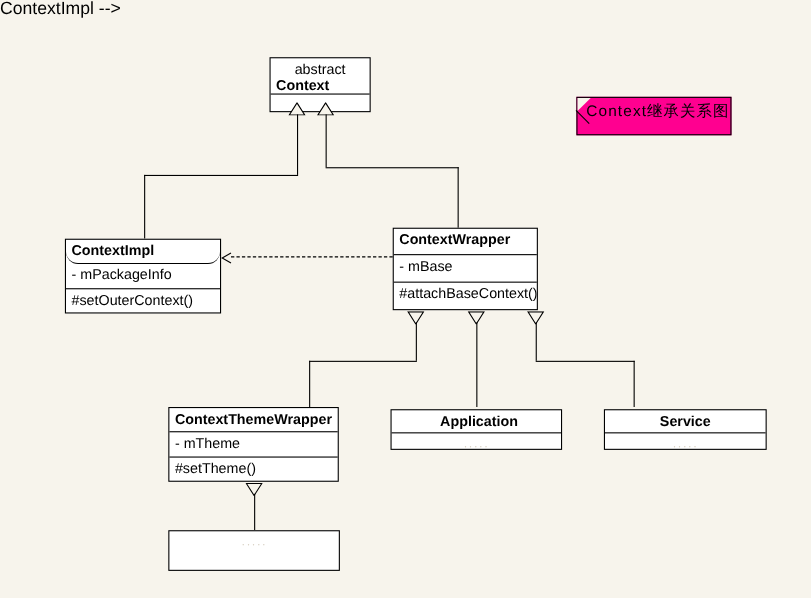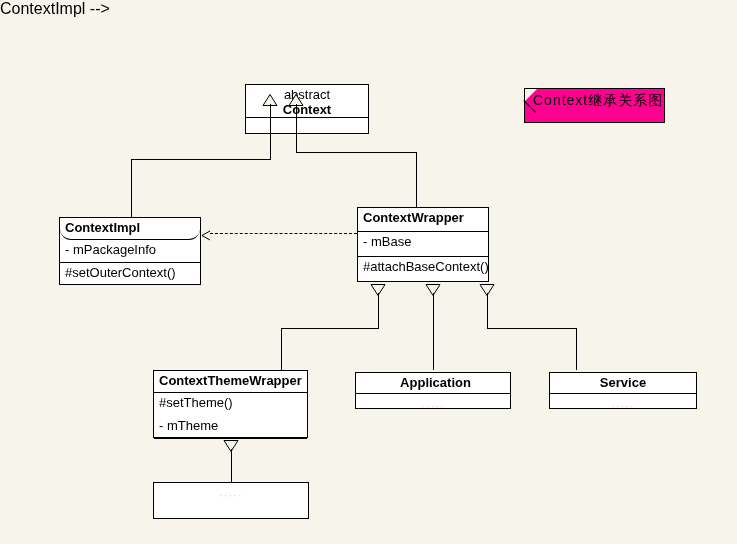--- a/index.html
+++ b/index.html
@@ -28,21 +28,21 @@
     padding: 2px 5px;
     font-size: 13px;
     color: #000000;
     line-height: 16px;
     white-space: nowrap;
     overflow: hidden;
   }
   .uml-row.last { border-bottom: none; }
   .uml-title {
     font-weight: bold;
-    text-align: center;
+    text-align: left;
   }
   .uml-title.left { text-align: left; }
   .uml-stereo {
     text-align: center;
     font-weight: normal;
     line-height: 15px;
   }
   .uml-head-2 { text-align: center; }
   .uml-empty {
     height: 22px;
@@ -110,21 +110,21 @@
     transform: rotate(45deg);
     transform-origin: 0 0;
   }
 </style>
 </head>
 <body>
 
 <div id="canvas">
 
   
-  <div class="uml-class" style="left:245px; top:52px; width:124px; height:50px;margin-top:32px;">
+  <div class="uml-class" style="left:245px; top:52px; width:92px; height:50px;">
     <div class="uml-row" style="height:33px;">
       <div class="uml-stereo">abstract</div>
       <div class="uml-title">Context</div>
     </div>
     <div class="uml-row last uml-empty" style="height:16px;"></div>
   </div>
 
   
   <div class="tri-wrap" style="left:262px; top:92px;">
     <svg width="16" height="12" viewBox="0 0 16 12">
@@ -195,22 +195,22 @@
   <div class="ln v" style="left:433px; top:293px; height:77px;"></div>
 
   
   <div class="ln v" style="left:487px; top:293px; height:35px;"></div>
   <div class="ln h" style="left:487px; top:328px; width:90px;"></div>
   <div class="ln v" style="left:576px; top:328px; height:42px;"></div>
 
   
   <div class="uml-class" style="left:153px; top:370px; width:155px; height:68px;">
     <div class="uml-row uml-title left" style="height:22px;">ContextThemeWrapper</div>
+    <div class="uml-row" style="height:23px;">- mTheme</div>
     <div class="uml-row last" style="height:23px;">#setTheme()</div>
-    <div class="uml-row" style="height:23px;">- mTheme</div>
   </div>
 
   
   <div class="uml-class" style="left:355px; top:372px; width:156px; height:37px;">
     <div class="uml-row uml-head-2 uml-title" style="height:21px;padding-left:10px;">Application</div>
     <div class="uml-row last uml-empty" style="height:16px;">
       <span class="dots">·····</span>
     </div>
   </div>
 

